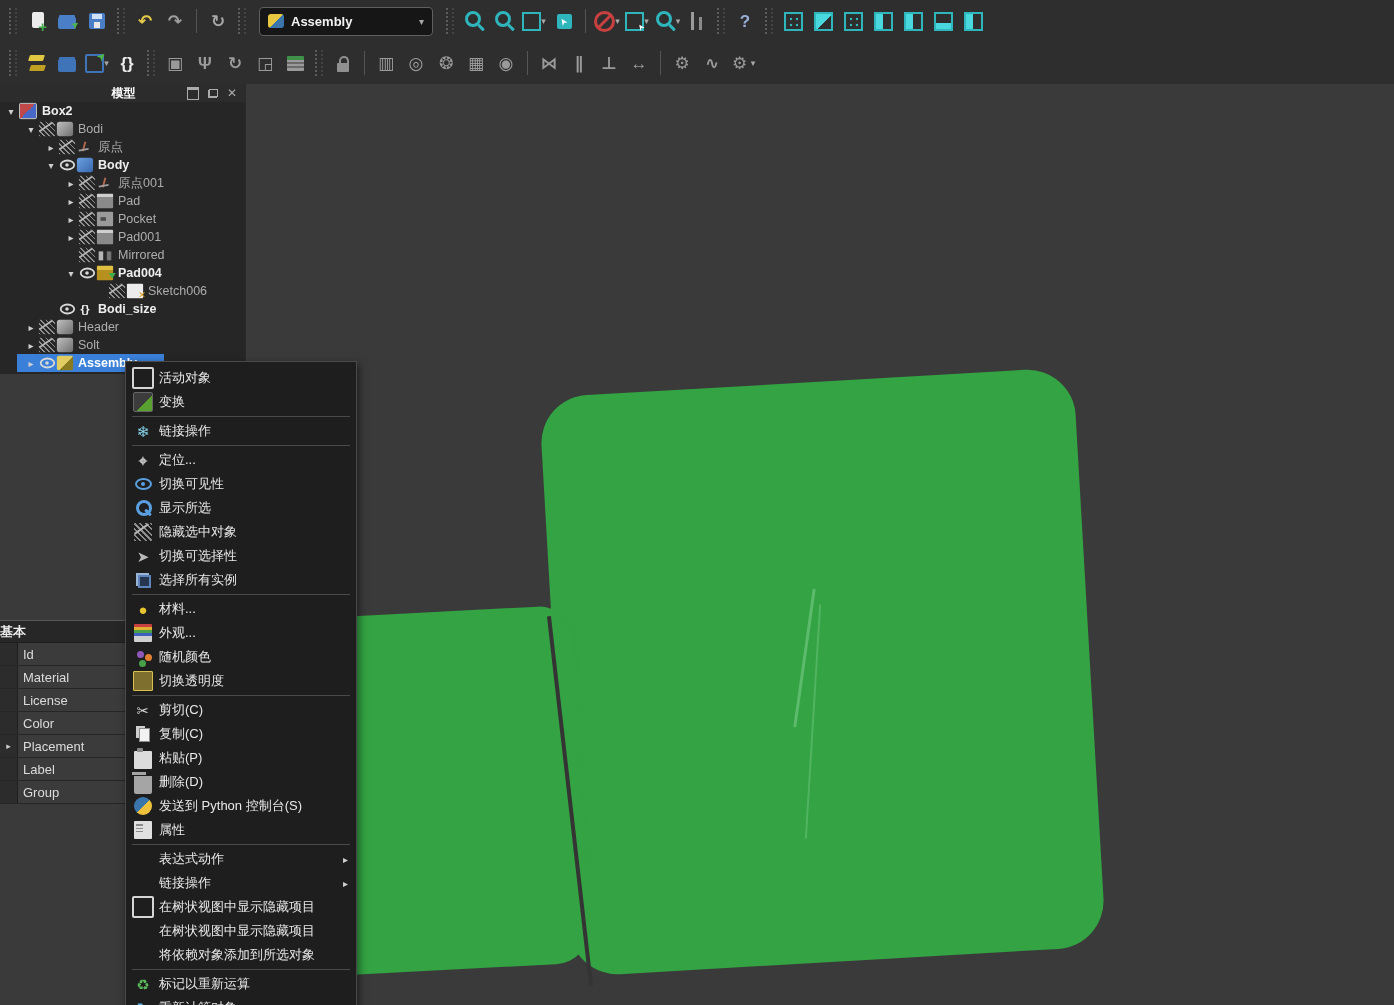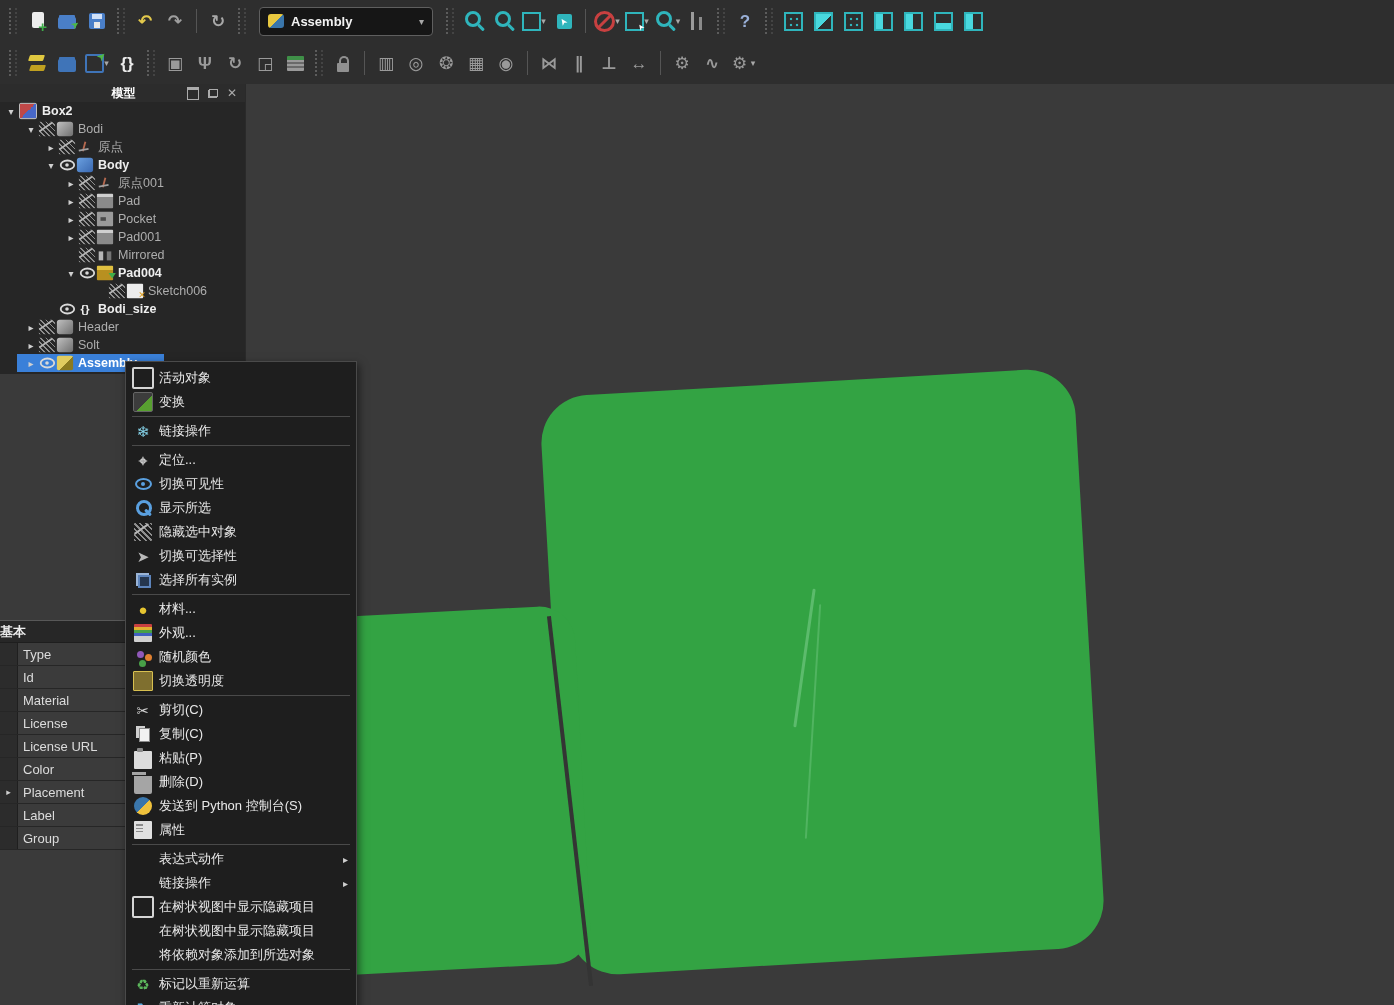--- a/index.html
+++ b/index.html
@@ -398,37 +398,29 @@
           <span class="ic i-eye"></span>
           <span class="ic i-assembly-yellow"></span>
           <span class="tlab">Assembly</span>
         </div>
       </div>
     <div class="props">
       <div class="pgroup">基本</div>
       <div>
           <div class="prow">
             <span class="gut"></span>
-            <span class="plab">Type</span>
-          </div>
-          <div class="prow">
-            <span class="gut"></span>
             <span class="plab">Id</span>
           </div>
           <div class="prow">
             <span class="gut"></span>
             <span class="plab">Material</span>
           </div>
           <div class="prow">
             <span class="gut"></span>
             <span class="plab">License</span>
-          </div>
-          <div class="prow">
-            <span class="gut"></span>
-            <span class="plab">License URL</span>
           </div>
           <div class="prow">
             <span class="gut"></span>
             <span class="plab">Color</span>
           </div>
           <div class="prow">
             <span class="gut">▸</span>
             <span class="plab">Placement</span>
           </div>
           <div class="prow">

